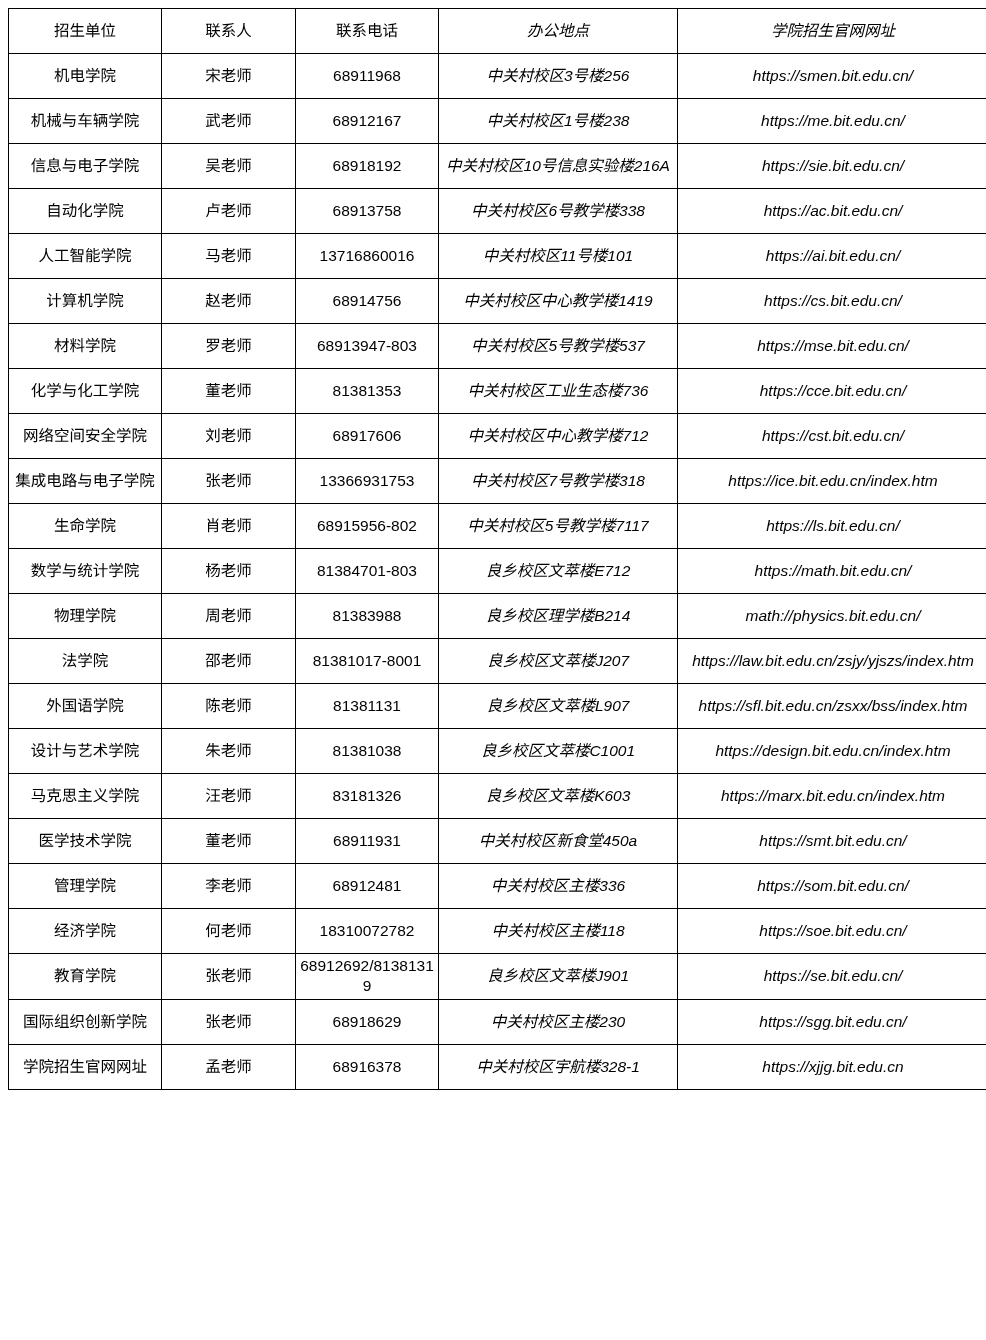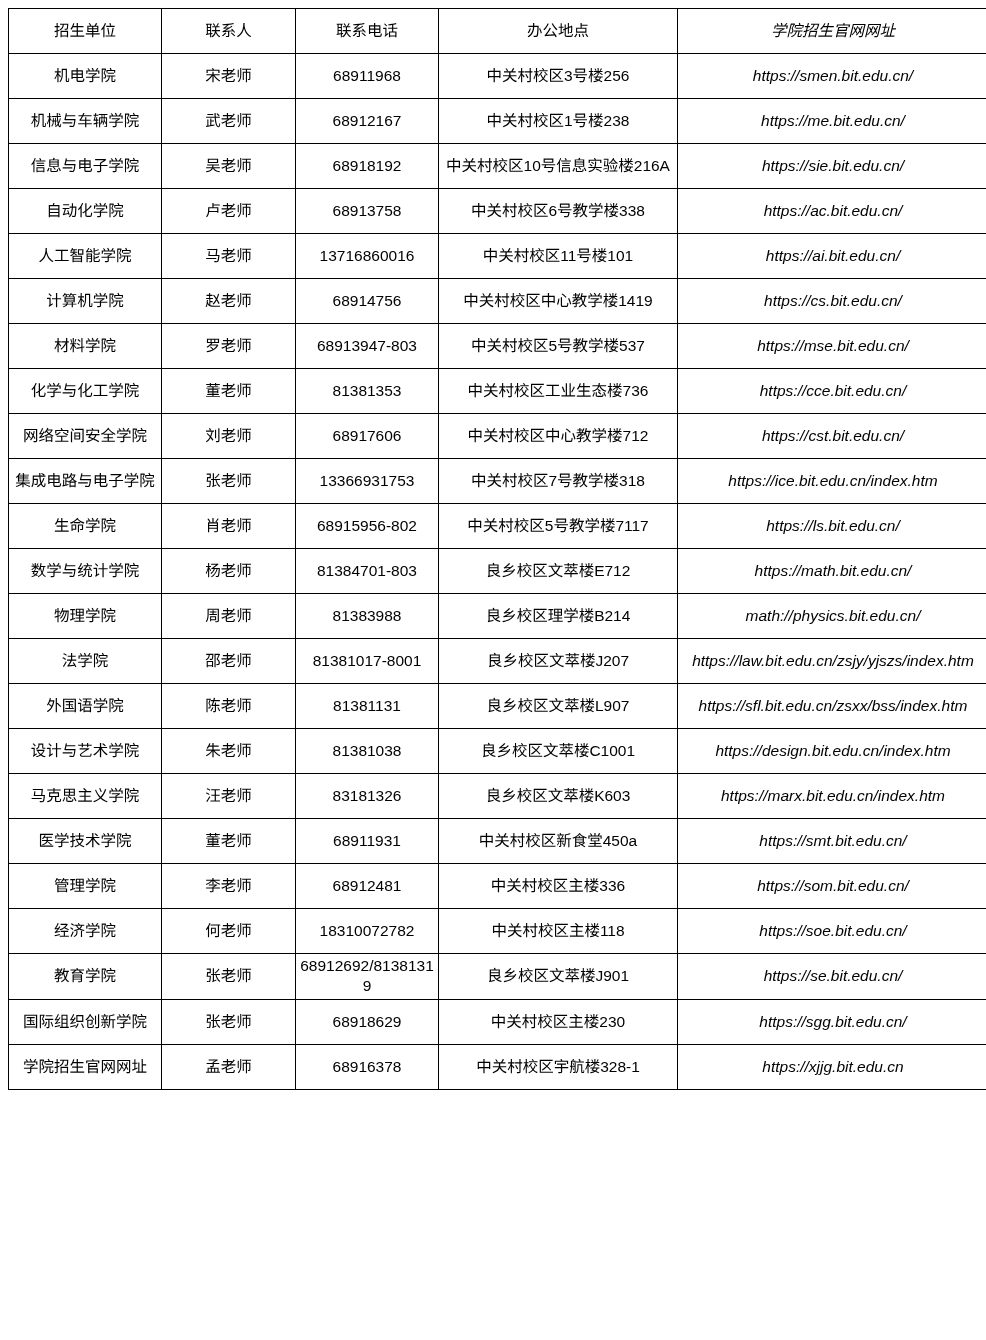--- a/index.html
+++ b/index.html
@@ -45,21 +45,21 @@
   #contact-table thead th {
     height: 40px;
     font-size: 15.5px;
   }
   #contact-table tbody tr {
     height: 45px;
   }
   .col-unit   { font-size: 15.5px; }
   .col-person { font-size: 15.5px; }
   .col-phone  { font-size: 15.5px; }
-  .col-office { font-size: 15.5px; }
+  .col-office { font-size: 15.5px; font-style: italic; }
   .col-url    { font-size: 15.5px; font-style: italic; }
 </style>
 </head>
 <body>
 
 <table id="contact-table">
   <colgroup>
     <col class="c-unit">
     <col class="c-person">
     <col class="c-phone">

